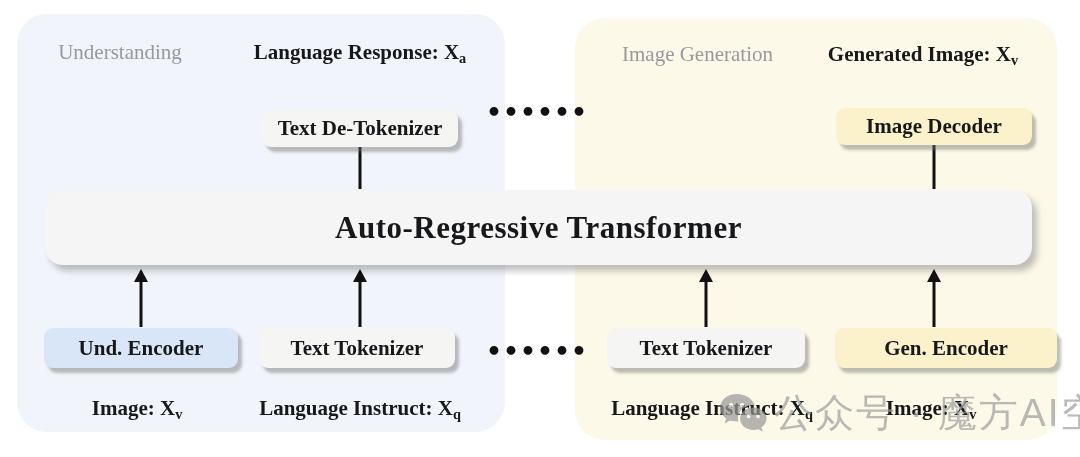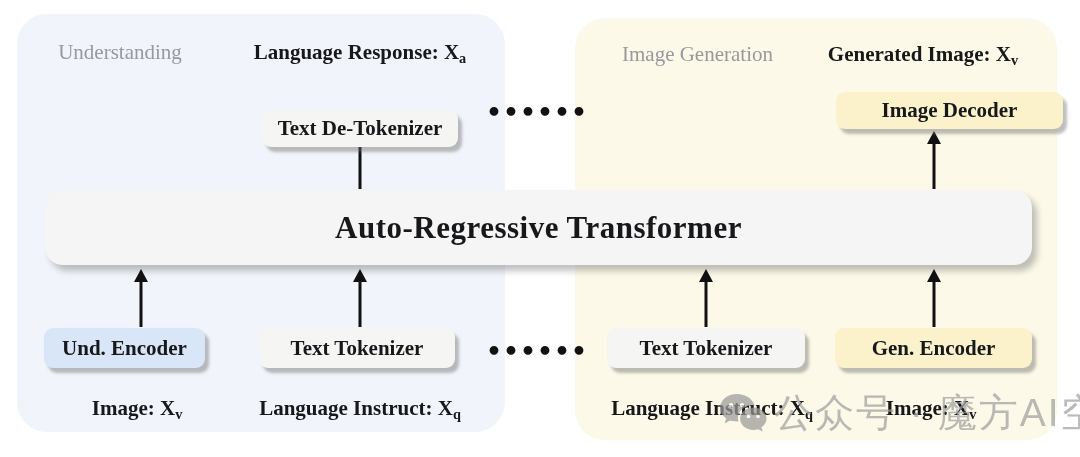--- a/index.html
+++ b/index.html
@@ -82,21 +82,21 @@
     <span>Language Response: X</span><sub>a</sub>
   </div>
   <div class="lbl" style="left:803px; top:42px; width:240px;">
     <span>Generated Image: X</span><sub>v</sub>
   </div>
   <div class="lbl gray" style="left:615px; top:42px; width:165px;">Image Generation</div>
 
   <div class="box" style="left:262px; top:90px; width:196px;margin-top:20px;">
     <span>Text De-Tokenizer</span>
   </div>
-  <div class="box yellow" style="left:836px; top:92px; width:227px;">
+  <div class="box yellow" style="left:836px; top:108px; width:196px;">
     <span>Image Decoder</span>
   </div>
 
   <div class="dots" style="left:507px; top:98px;">••••••</div>
   <div class="dots" style="left:507px; top:337px;">••••••</div>
 
   <div class="transformer">
     <span>Auto-Regressive Transformer</span>
   </div>
 
@@ -119,30 +119,30 @@
   </div>
   <div class="arrow" style="left:698px; top:269px; height:58px;">
     <div class="head"></div>
     <div class="shaft"></div>
   </div>
   <div class="arrow" style="left:926px; top:269px; height:58px;">
     <div class="head"></div>
     <div class="shaft"></div>
   </div>
 
-  <div class="box bottom blue" style="left:44px; top:328px; width:161px;">
+  <div class="box bottom blue" style="left:44px; top:328px; width:194px;">
     <span>Und. Encoder</span>
   </div>
   <div class="box bottom" style="left:259px; top:328px; width:196px;">
     <span>Text Tokenizer</span>
   </div>
   <div class="box bottom" style="left:607px; top:328px; width:198px;">
     <span>Text Tokenizer</span>
   </div>
-  <div class="box bottom yellow" style="left:835px; top:328px; width:197px;">
+  <div class="box bottom yellow" style="left:835px; top:328px; width:222px;">
     <span>Gen. Encoder</span>
   </div>
 
   <div class="lbl" style="left:57px; top:396px; width:160px;">
     <span>Image: X</span><sub>v</sub>
   </div>
   <div class="lbl" style="left:240px; top:396px; width:240px;">
     <span>Language Instruct: X</span><sub>q</sub>
   </div>
   <div class="lbl" style="left:592px; top:396px; width:240px;">

